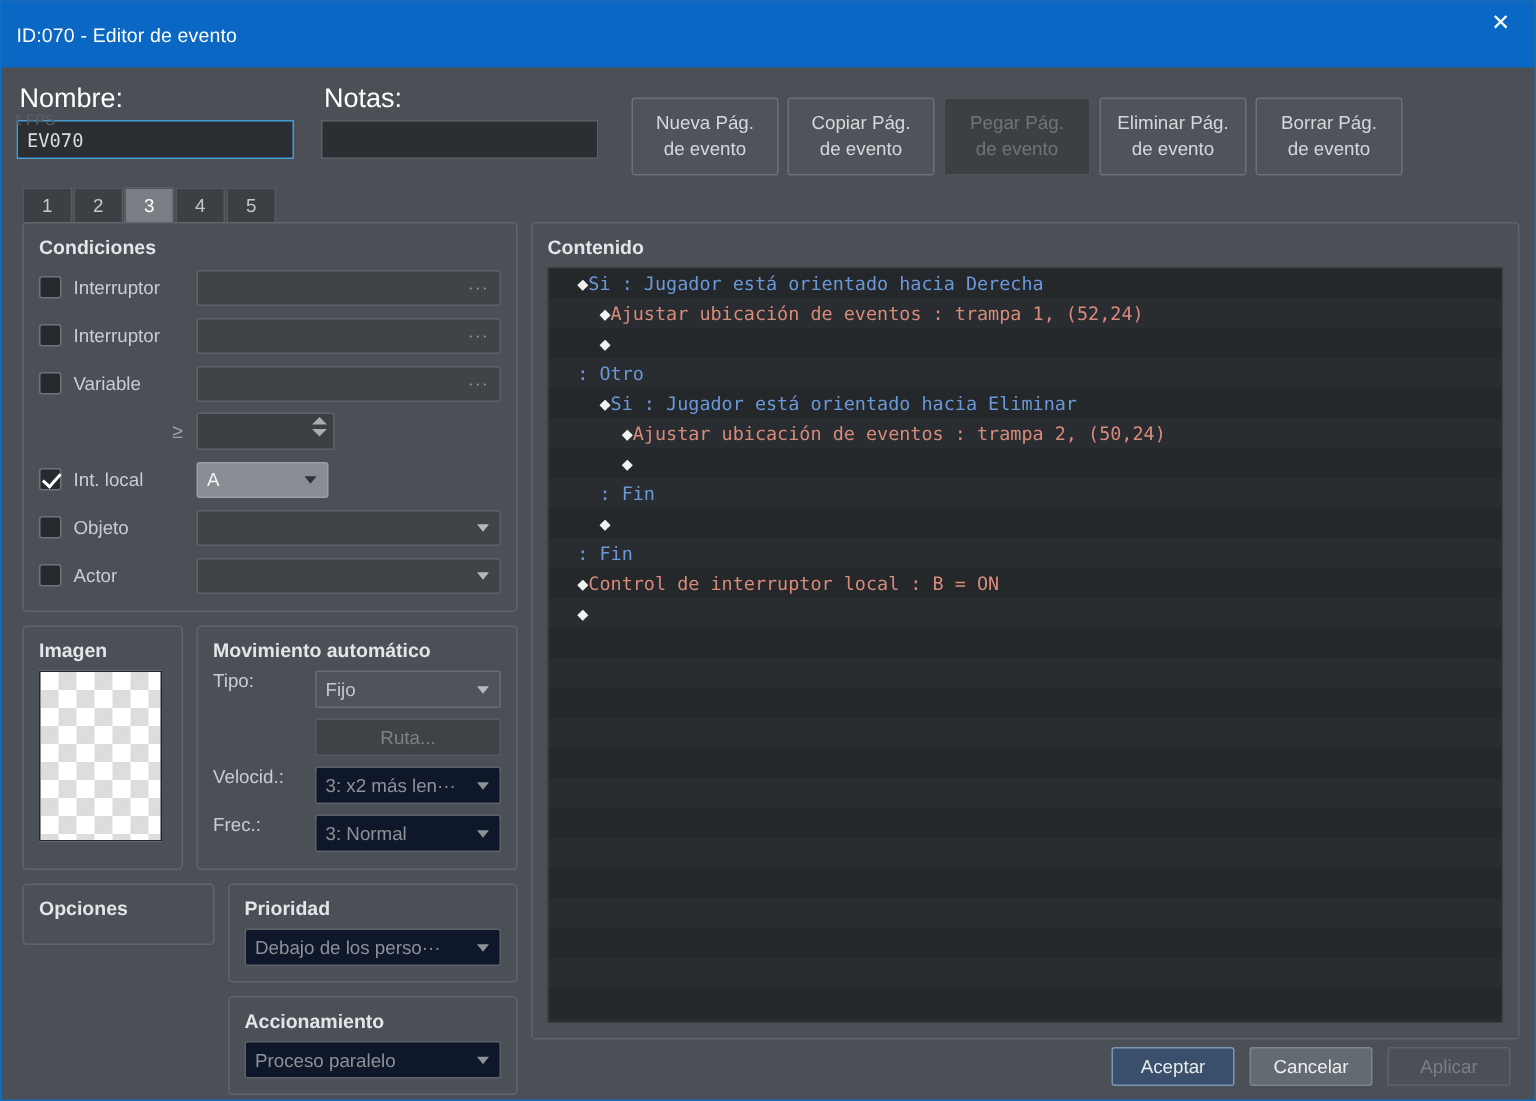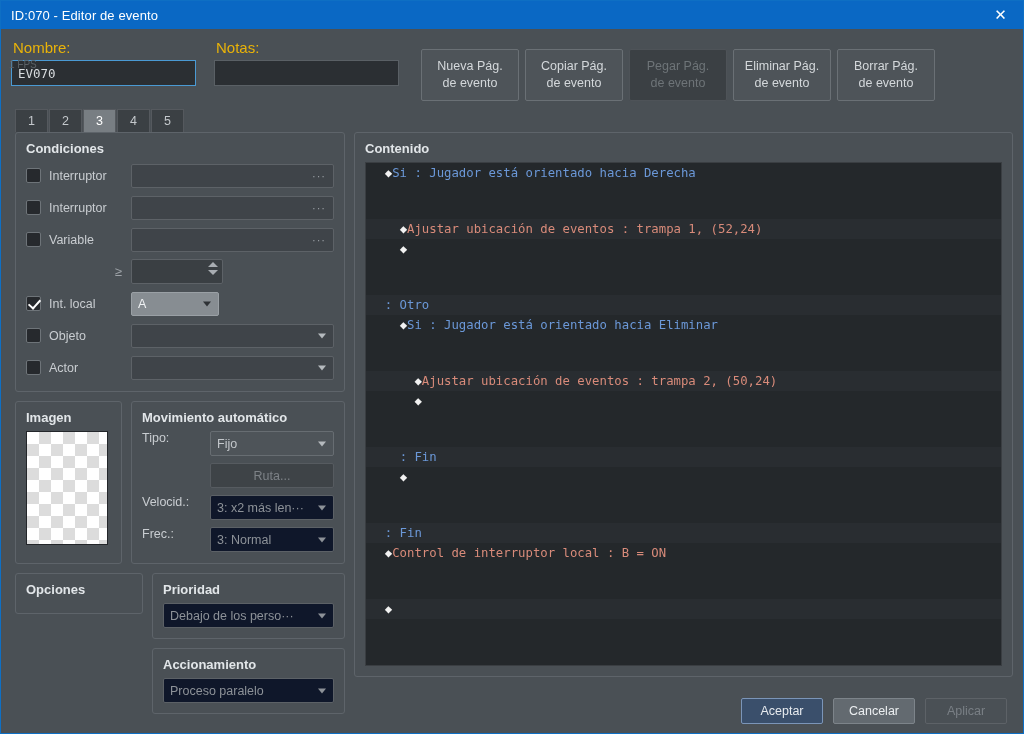--- a/index.html
+++ b/index.html
@@ -15,21 +15,21 @@
   .window {
     position: absolute; left: 0; top: 0;
     width: 1024px; height: 734px;
     background: #4a5055;
     border: 1px solid #0e6fc4;
     display: flex; flex-direction: column;
   }
 
   
   .titlebar {
-    height: 28px; min-height: 28px;
+    height: 44px; min-height: 28px;
     background: #0a68c4;
     display: flex; align-items: center;
     position: relative;
   }
   .titlebar-text {
     color: #ffffff; font-size: 13px;
     padding-left: 10px; letter-spacing: .1px;
   }
   .close-btn {
     position: absolute; right: 0; top: 0;
@@ -50,21 +50,21 @@
   
   .body-area { flex: 1; position: relative; padding: 0; }
 
   
   .header-row {
     display: flex; align-items: flex-start;
     padding: 10px 10px 0 10px;
   }
   .field-group { display: flex; flex-direction: column; }
   .field-label {
-    font-size: 15px; color: #eab308; margin-bottom: 4px; padding-left: 2px;
+    font-size: 18px; color: #ffffff; margin-bottom: 4px; padding-left: 2px;
   }
   .text-input {
     background: #2b2f33;
     border: 1px solid #5a6065;
     color: #d8dcdf;
     font-size: 12.5px;
     font-family: "DejaVu Sans Mono", monospace;
     height: 26px; padding: 0 6px;
     outline: none;
   }
@@ -253,21 +253,21 @@
     overflow: hidden;
     font-family: "DejaVu Sans Mono", monospace;
     font-size: 12.3px;
   }
   .cmd-row {
     height: 20px; line-height: 20px;
     white-space: pre;
     padding-left: 4px;
     color: #6f9ad6;
   }
-  .cmd-row.odd { background: #292d31; margin-top: 36px; }
+  .cmd-row.odd { background: #292d31; }
   .cmd-row .diamond { color: #f2f2f2; }
   .c-blue { color: #6b98d8; }
   .c-red  { color: #d98b7a; }
 
   
   .footer {
     position: absolute; left: 0; right: 0; bottom: 0;
     height: 44px;
     display: flex; align-items: center; justify-content: flex-end;
     padding-right: 16px; gap: 10px;

